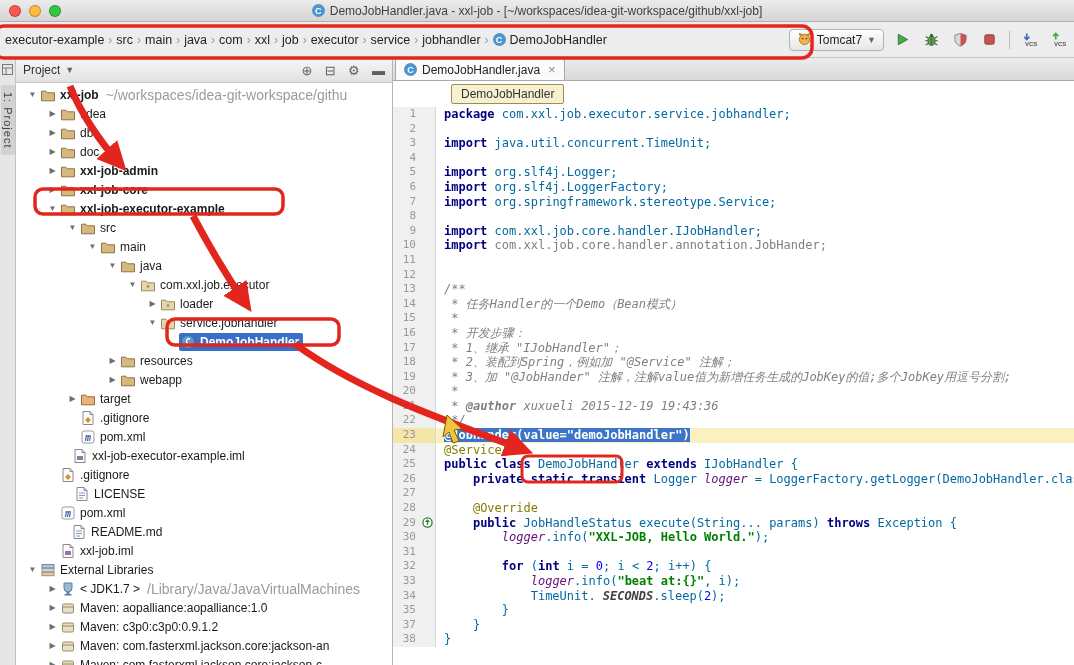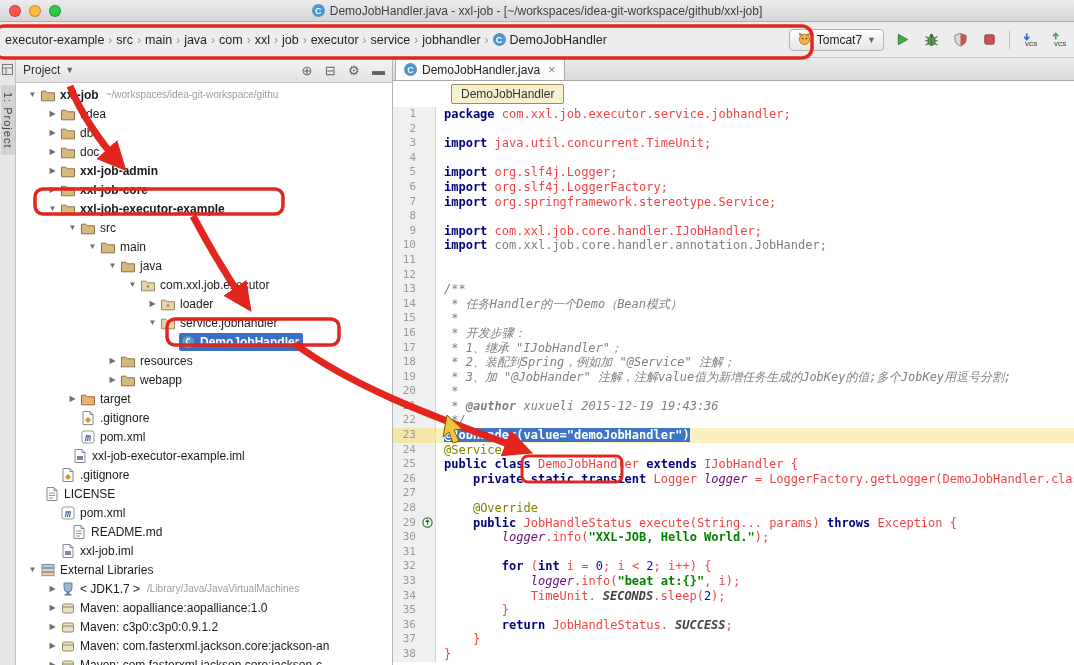--- a/index.html
+++ b/index.html
@@ -46,42 +46,42 @@
   .panel-icons span { color:#5f5f5f; font-size:13px; margin-left:9px; cursor:pointer; }
   .tree { flex:1; overflow:hidden; font-size:12px; color:#1a1a1a; padding-top:2px; }
   .tree-row { height:19px; display:flex; align-items:center; white-space:nowrap; cursor:pointer; }
   .tree-arrow { width:13px; flex:none; font-size:8px; color:#6e6e6e; text-align:center; }
   .row-content { display:inline-flex; align-items:center; height:18px; padding:0 4px 0 1px; border-radius:2px; }
   .row-content.selected { background:#3b6ec6; color:#fff; }
   .row-content.selected .tree-label { color:#fff; font-weight:bold; }
   .ticon { width:16px; height:16px; flex:none; margin-right:4px; display:inline-flex; }
   .ticon svg { width:16px; height:16px; }
   .tree-label.bold { font-weight:bold; }
-  .tree-suffix { color:#9b9b9b; margin-left:7px; font-size:10px; }
+  .tree-suffix { color:#9b9b9b; margin-left:7px; font-size:14px; }
 
   
   .editor { flex:1; display:flex; flex-direction:column; background:#fff; overflow:hidden; }
   .tabbar { height:23px; flex:none; background:linear-gradient(#ececec,#d9d9d9); border-bottom:1px solid #a9a9a9;
             display:flex; align-items:flex-end; padding-left:2px; }
   .tab { height:22px; background:#fbfbfb; border:1px solid #a9a9a9; border-bottom:none; border-radius:3px 3px 0 0;
          display:flex; align-items:center; gap:5px; padding:0 8px; font-size:12px; color:#222; cursor:pointer; }
   .tab .close { color:#8a8a8a; font-size:13px; margin-left:3px; cursor:pointer; }
   .crumb-row { height:26px; flex:none; display:flex; align-items:center; padding-left:58px; background:#fff; }
   .chip { border:1px solid #9c8f56; background:#f7f1d0; color:#333; font-size:12px; padding:2px 9px; border-radius:2px; cursor:pointer; }
   .code { flex:1; font-family:"DejaVu Sans Mono", monospace; font-size:12px; line-height:14.6px; overflow:hidden; }
   .code-line { display:flex; height:14.6px; }
   .gutter-num { width:27px; flex:none; text-align:right; padding-right:4px; color:#999; font-size:11px; background:#f0f0f0; }
   .gutter-ic { width:16px; flex:none; background:#f0f0f0; border-right:1px solid #d8d8d8; position:relative; }
   .gutter-ic svg { position:absolute; left:2px; top:1px; }
   .line-text { flex:1; padding-left:8px; white-space:pre; overflow:hidden; }
   .code-line.current { background:#fbf0c0; }
   .code-line.current .gutter-num, .code-line.current .gutter-ic { background:#f3e6a6; }
 
   .tok-kw { color:#000080; font-weight:bold; }
-  .tok-pl { color:#ef4444; }
+  .tok-pl { color:#0369a1; }
   .tok-cm { color:#808080; font-style:italic; }
   .tok-tag { color:#808080; font-style:italic; font-weight:bold; }
   .tok-ann { color:#808000; }
   .tok-str { color:#008000; font-weight:bold; }
   .tok-num { color:#0000ff; }
   .tok-fld { color:#660e7a; font-style:italic; }
   .tok-const { color:#404040; font-style:italic; font-weight:bold;margin-left:7px; }
   .tok-gray { color:#808080; }
   .tok-sel { background:#3e74c7; color:#fff; font-weight:bold; }
 
@@ -463,21 +463,21 @@
               <span class="ticon">
                 <svg viewBox="0 0 16 16">
                   <path d="M3 1.5 h7 l3 3 v10 h-10 z" fill="#fdfdfd" stroke="#8a8a8a"></path>
                   <path d="M10 1.5 v3 h3" fill="none" stroke="#8a8a8a"></path>
                   <rect x="5.9" y="7.9" width="4.2" height="4.2" transform="rotate(45 8 10)" fill="#d98e2b"></rect>
                 </svg>
               </span>
               <span class="tree-label">.gitignore</span>
             </span>
           </div>
-          <div class="tree-row" style="padding-left: 14px;">
+          <div class="tree-row" style="padding-left: 44px;">
             <span class="tree-arrow"></span>
             <span class="row-content">
               <span class="ticon">
                 <svg viewBox="0 0 16 16">
                   <path d="M3 1.5 h7 l3 3 v10 h-10 z" fill="#fdfdfd" stroke="#8a8a8a"></path>
                   <path d="M10 1.5 v3 h3" fill="none" stroke="#8a8a8a"></path>
                   <path d="M5 7 h6 M5 9.5 h6 M5 12 h4" stroke="#7a9bc8"></path>
                 </svg>
               </span>
               <span class="tree-label">LICENSE</span>
@@ -783,25 +783,20 @@
           </div>
           <div class="code-line">
             <span class="gutter-num">34</span>
             <span class="gutter-ic"></span>
             <span class="line-text"><span class="tok-pl">            TimeUnit.</span><span class="tok-const">SECONDS</span><span class="tok-pl">.sleep(</span><span class="tok-num">2</span><span class="tok-pl">);</span></span>
           </div>
           <div class="code-line">
             <span class="gutter-num">35</span>
             <span class="gutter-ic"></span>
             <span class="line-text"><span class="tok-pl">        }</span></span>
-          </div>
-          <div class="code-line">
-            <span class="gutter-num">36</span>
-            <span class="gutter-ic"></span>
-            <span class="line-text"><span class="tok-pl">        </span><span class="tok-kw">return</span><span class="tok-pl"> JobHandleStatus.</span><span class="tok-const">SUCCESS</span><span class="tok-pl">;</span></span>
           </div>
           <div class="code-line">
             <span class="gutter-num">37</span>
             <span class="gutter-ic"></span>
             <span class="line-text"><span class="tok-pl">    }</span></span>
           </div>
           <div class="code-line">
             <span class="gutter-num">38</span>
             <span class="gutter-ic"></span>
             <span class="line-text"><span class="tok-pl">}</span></span>

